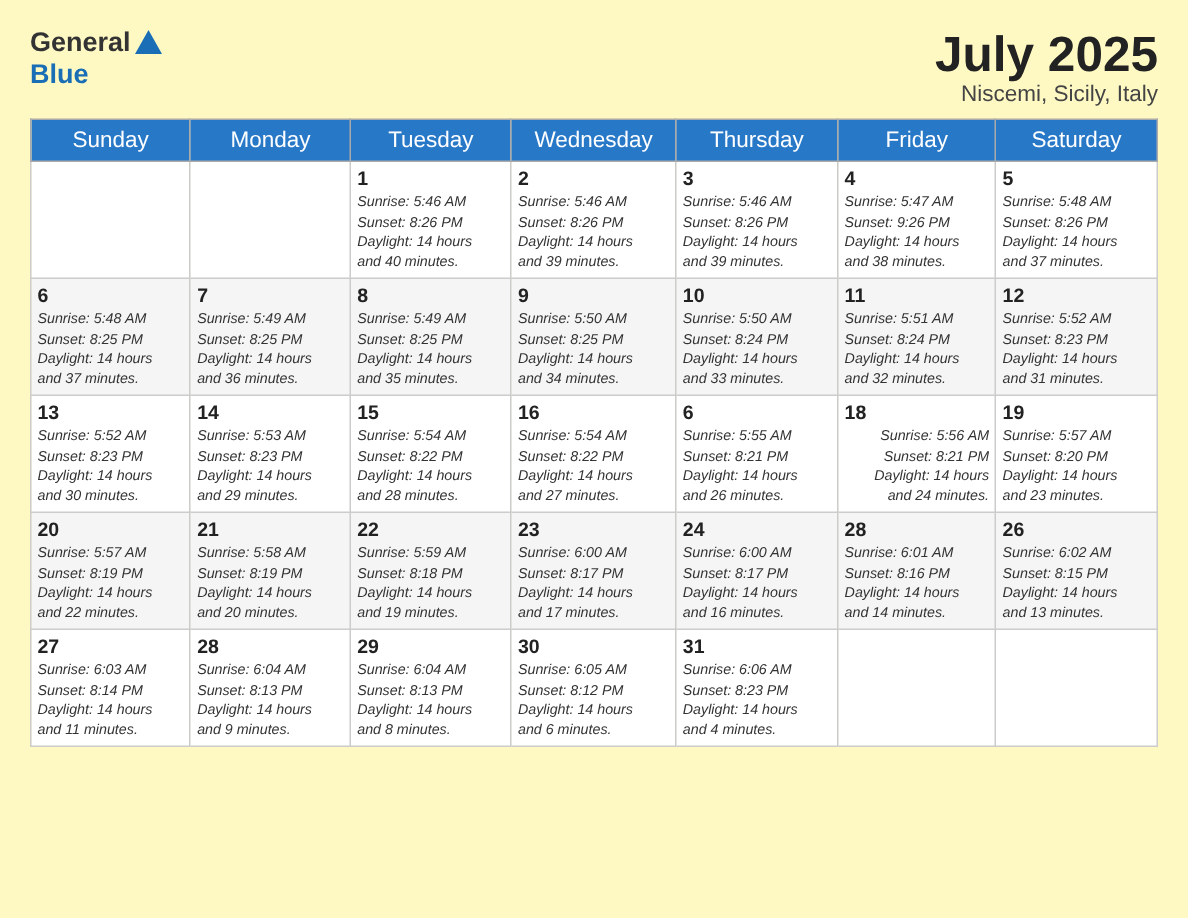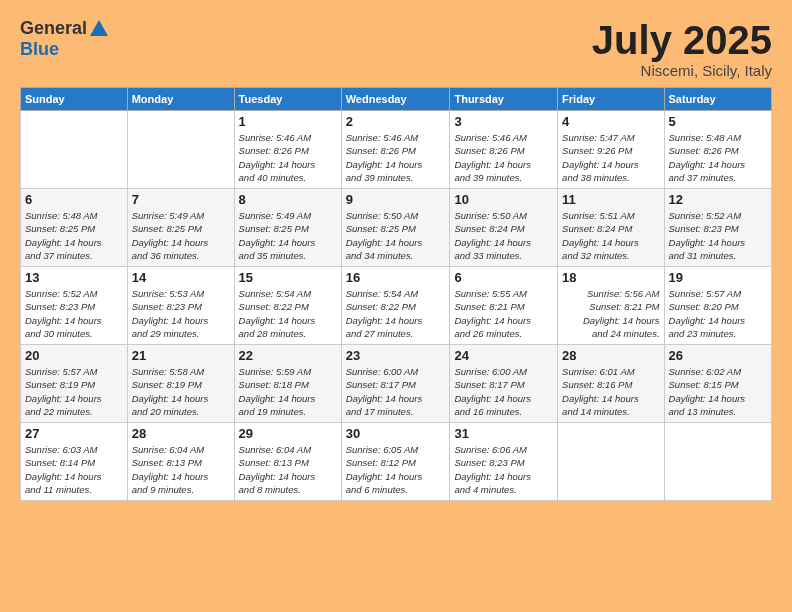--- a/index.html
+++ b/index.html
@@ -7,21 +7,21 @@
       font-family: Arial, sans-serif;
       background: #fff;
       width: 792px;
       height: 612px;
       overflow: hidden;
     }
     .page {
       width: 792px;
       height: 612px;
       padding: 18px 20px 10px 20px;
-      background: #fdba74;
+      background: #fef9c3;
     }
     .header {
       display: flex;
       justify-content: space-between;
       align-items: flex-start;
       margin-bottom: 8px;
     }
     .logo {
       display: flex;
       align-items: center;
@@ -35,41 +35,41 @@
     .logo-blue { color: #1a6eb5; }
     .logo-icon {
       width: 22px;
       height: 22px;
       margin-left: 2px;
     }
     .title-block {
       text-align: right;
     }
     .month-title {
-      font-size: 40px;
+      font-size: 33px;
       font-weight: bold;
       color: #222;
       line-height: 1.1;
     }
     .subtitle {
       font-size: 15px;
       color: #444;
     }
     .calendar {
       width: 100%;
       border-collapse: collapse;
       font-size: 10px;
     }
     .calendar th {
       background: #2878c8;
       color: #fff;
       padding: 5px 4px;
-      text-align: left;
-      font-size: 11px;
-      font-weight: bold;
+      text-align: center;
+      font-size: 15px;
+      font-weight: normal;
       border: 1px solid #aaa;
     }
     .calendar td {
       border: 1px solid #ccc;
       vertical-align: top;
       padding: 3px 4px;
       width: 113px;
       height: 78px;
       background: #fff;
     }

